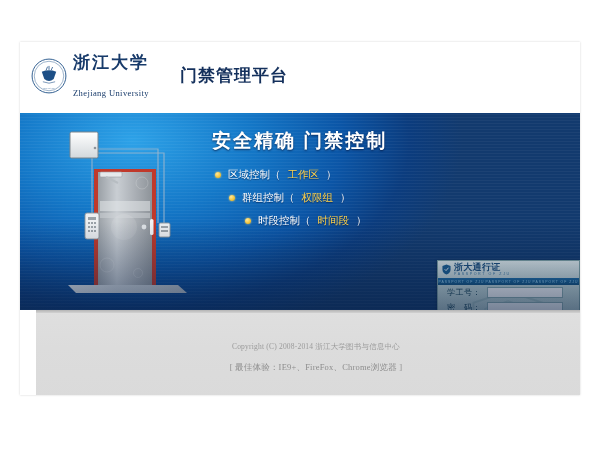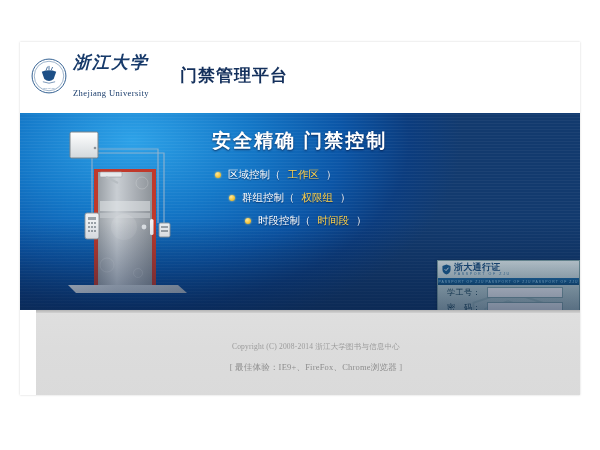--- a/index.html
+++ b/index.html
@@ -26,21 +26,21 @@
   }
   .logo-wrap{
     position:absolute;left:11px;top:12px;
     display:flex;align-items:center;gap:6px;
   }
   .seal{width:36px;height:36px;flex:0 0 36px;}
   .wordmark{display:flex;flex-direction:column;line-height:1;}
   .wordmark-cn{
     font-family:"Liberation Serif","DejaVu Serif",serif;
     font-size:17px;font-weight:bold;color:#173a6a;
-    letter-spacing:2px;font-style:italic;
+    letter-spacing:2px;
   }
   .wordmark-en{
     font-family:"Liberation Serif","DejaVu Serif",serif;
     font-size:8.5px;color:#173a6a;letter-spacing:.4px;margin-top:18px;
   }
   .site-title{
     position:absolute;left:160px;top:22px;
     font-size:17px;font-weight:bold;color:#14305c;letter-spacing:1px;
   }
 

